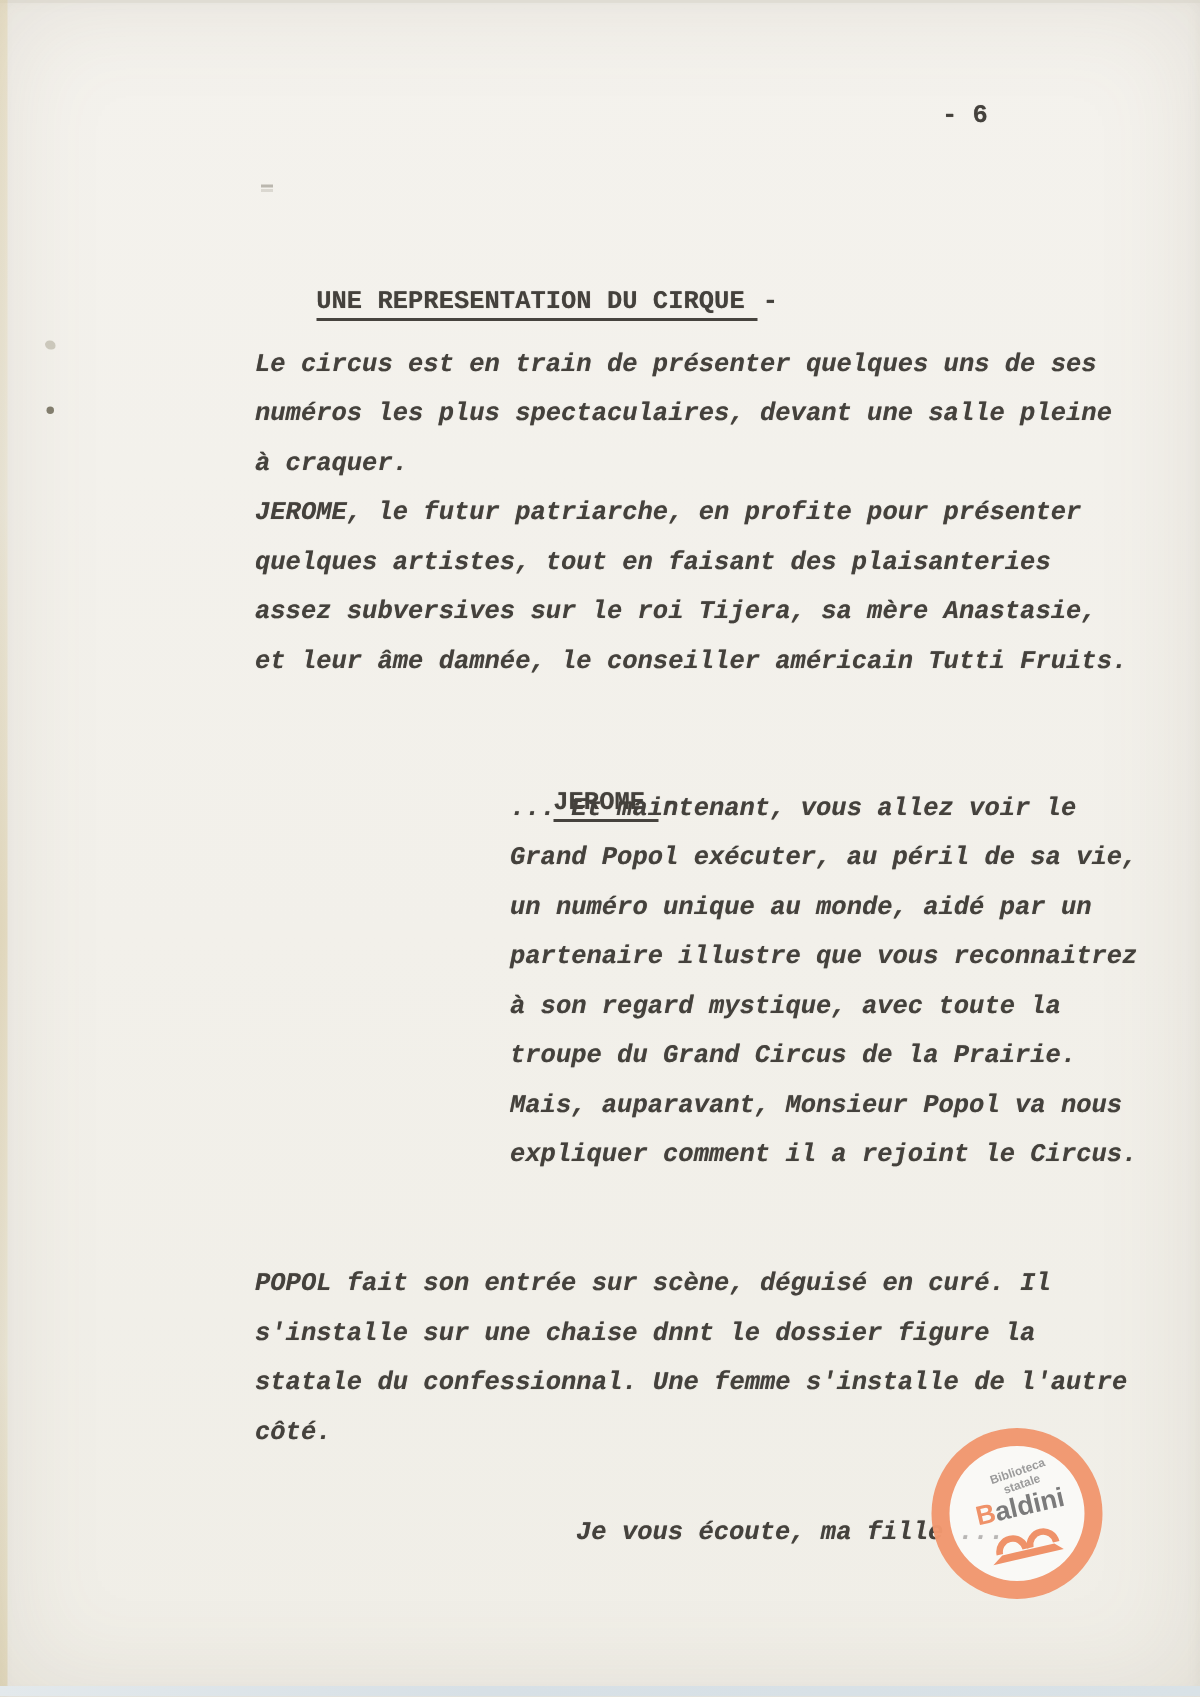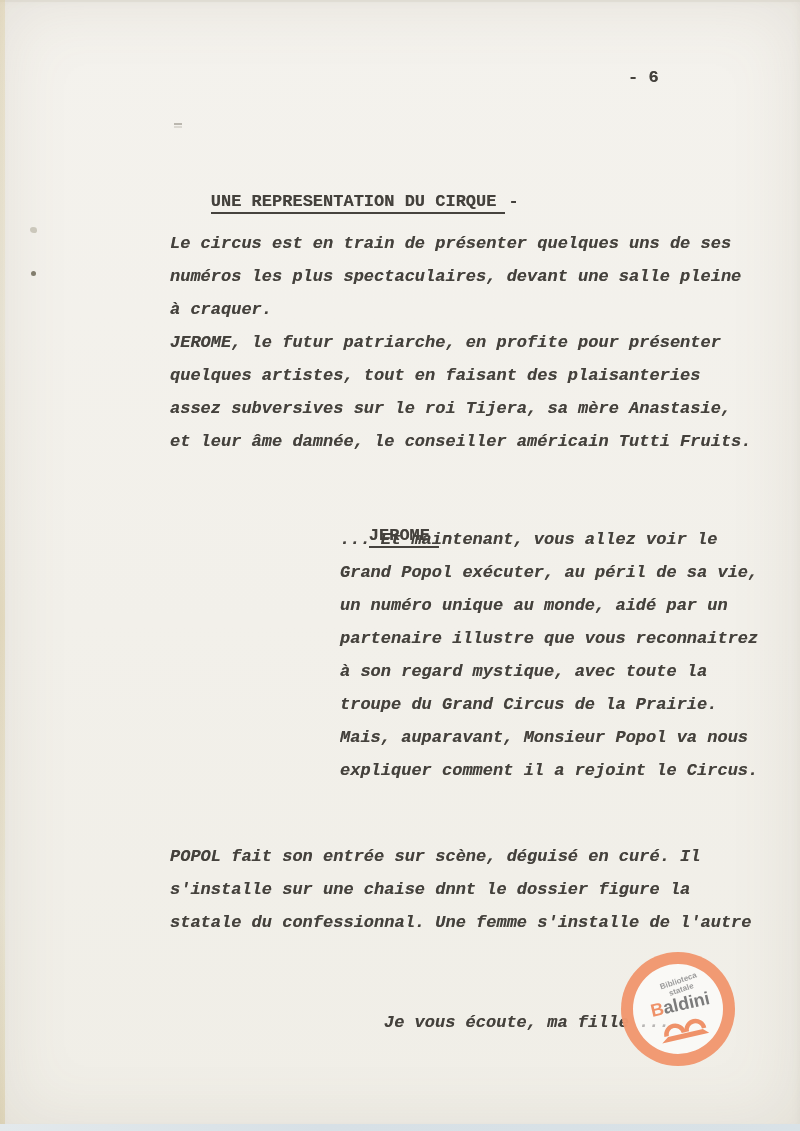--- a/index.html
+++ b/index.html
@@ -59,21 +59,21 @@
   </div>
 
   <div class="abs tw" style="left:170px;top:227px;"><div class="tline">Le circus est en train de présenter quelques uns de ses</div><div class="tline">numéros les plus spectaculaires, devant une salle pleine</div><div class="tline">à craquer.</div><div class="tline">JEROME, le futur patriarche, en profite pour présenter</div><div class="tline">quelques artistes, tout en faisant des plaisanteries</div><div class="tline">assez subversives sur le roi Tijera, sa mère Anastasie,</div><div class="tline">et leur âme damnée, le conseiller américain Tutti Fruits.</div></div>
 
   <div class="abs tw" style="left:328px;top:486px;">
     <span class="u">JEROME</span><span class="dash">-</span>
   </div>
 
   <div class="abs tw" style="left:340px;top:523px;"><div class="tline">... Et maintenant, vous allez voir le</div><div class="tline">Grand Popol exécuter, au péril de sa vie,</div><div class="tline">un numéro unique au monde, aidé par un</div><div class="tline">partenaire illustre que vous reconnaitrez</div><div class="tline">à son regard mystique, avec toute la</div><div class="tline">troupe du Grand Circus de la Prairie.</div><div class="tline">Mais, auparavant, Monsieur Popol va nous</div><div class="tline">expliquer comment il a rejoint le Circus.</div></div>
 
-  <div class="abs tw" style="left:170px;top:840px;"><div class="tline">POPOL fait son entrée sur scène, déguisé en curé. Il</div><div class="tline">s'installe sur une chaise dnnt le dossier figure la</div><div class="tline">statale du confessionnal. Une femme s'installe de l'autre</div></div>
+  <div class="abs tw" style="left:170px;top:840px;"><div class="tline">POPOL fait son entrée sur scène, déguisé en curé. Il</div><div class="tline">s'installe sur une chaise dnnt le dossier figure la</div><div class="tline">statale du confessionnal. Une femme s'installe de l'autre</div><div class="tline">côté.</div></div>
 
 
   <div class="abs tw" style="left:340px;top:1006px;margin-left:44px;"><div class="tline">Je vous écoute, ma fille ...</div></div>
 
   <div class="stamp">
     <div class="stamp-inner">
       <div class="stamp-small">
         <div>Biblioteca</div>
         <div>statale</div>
       </div>

